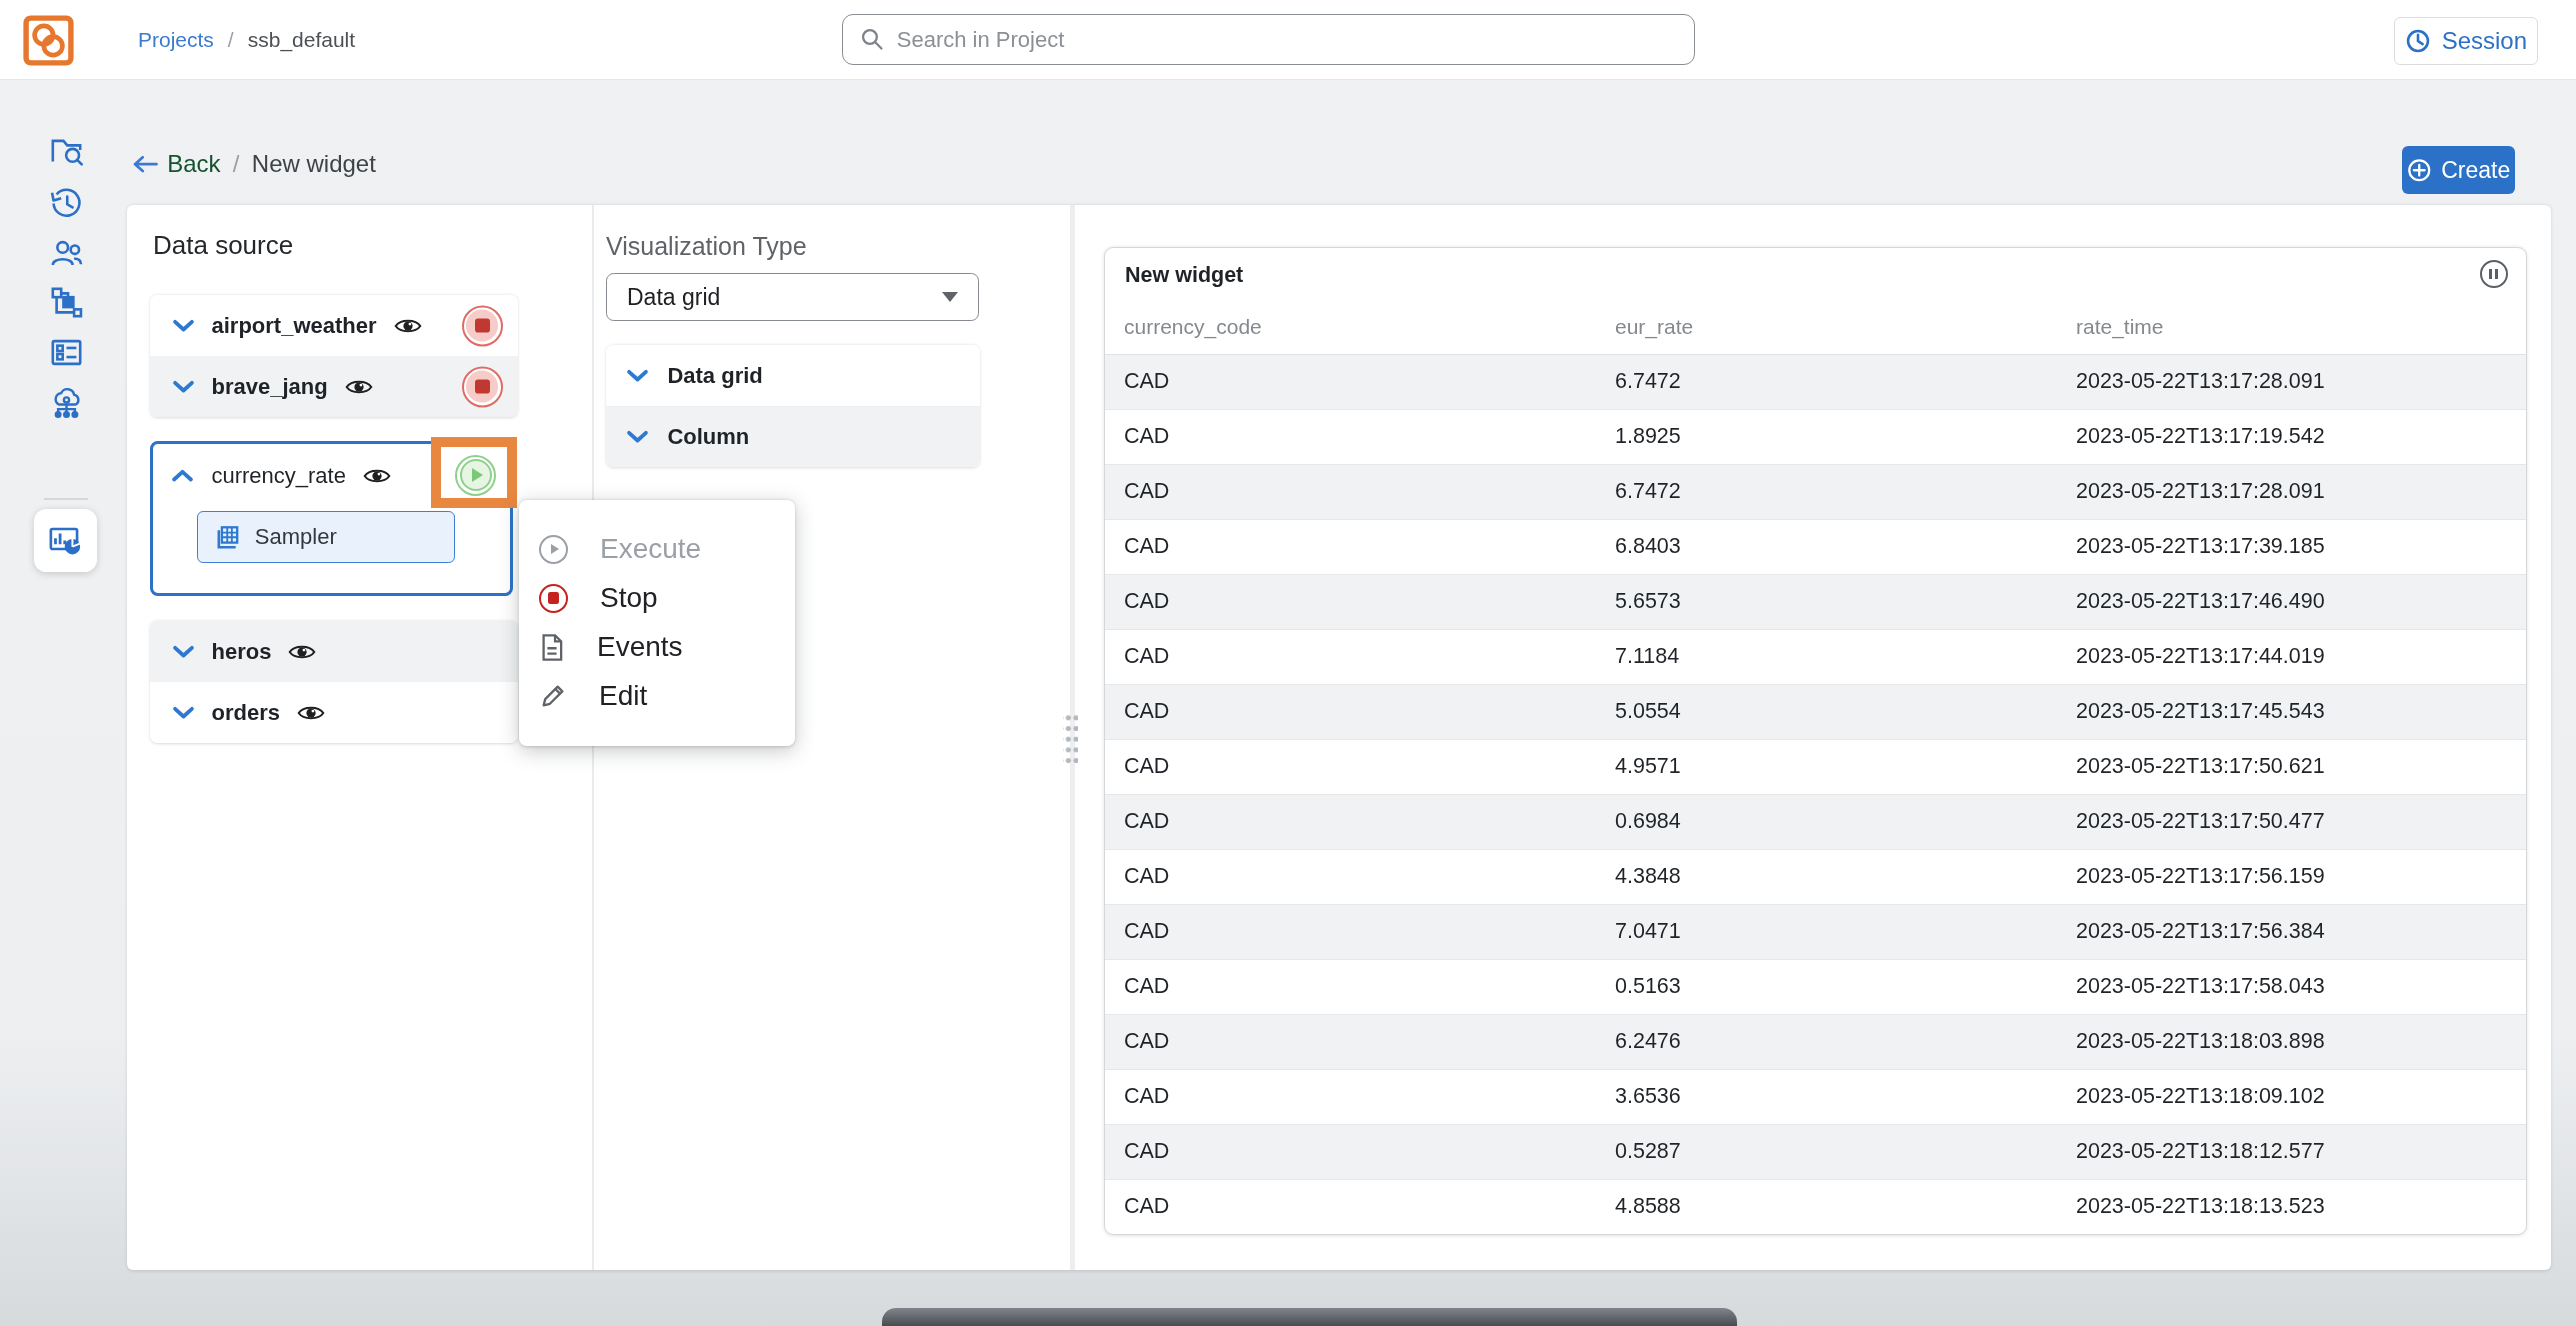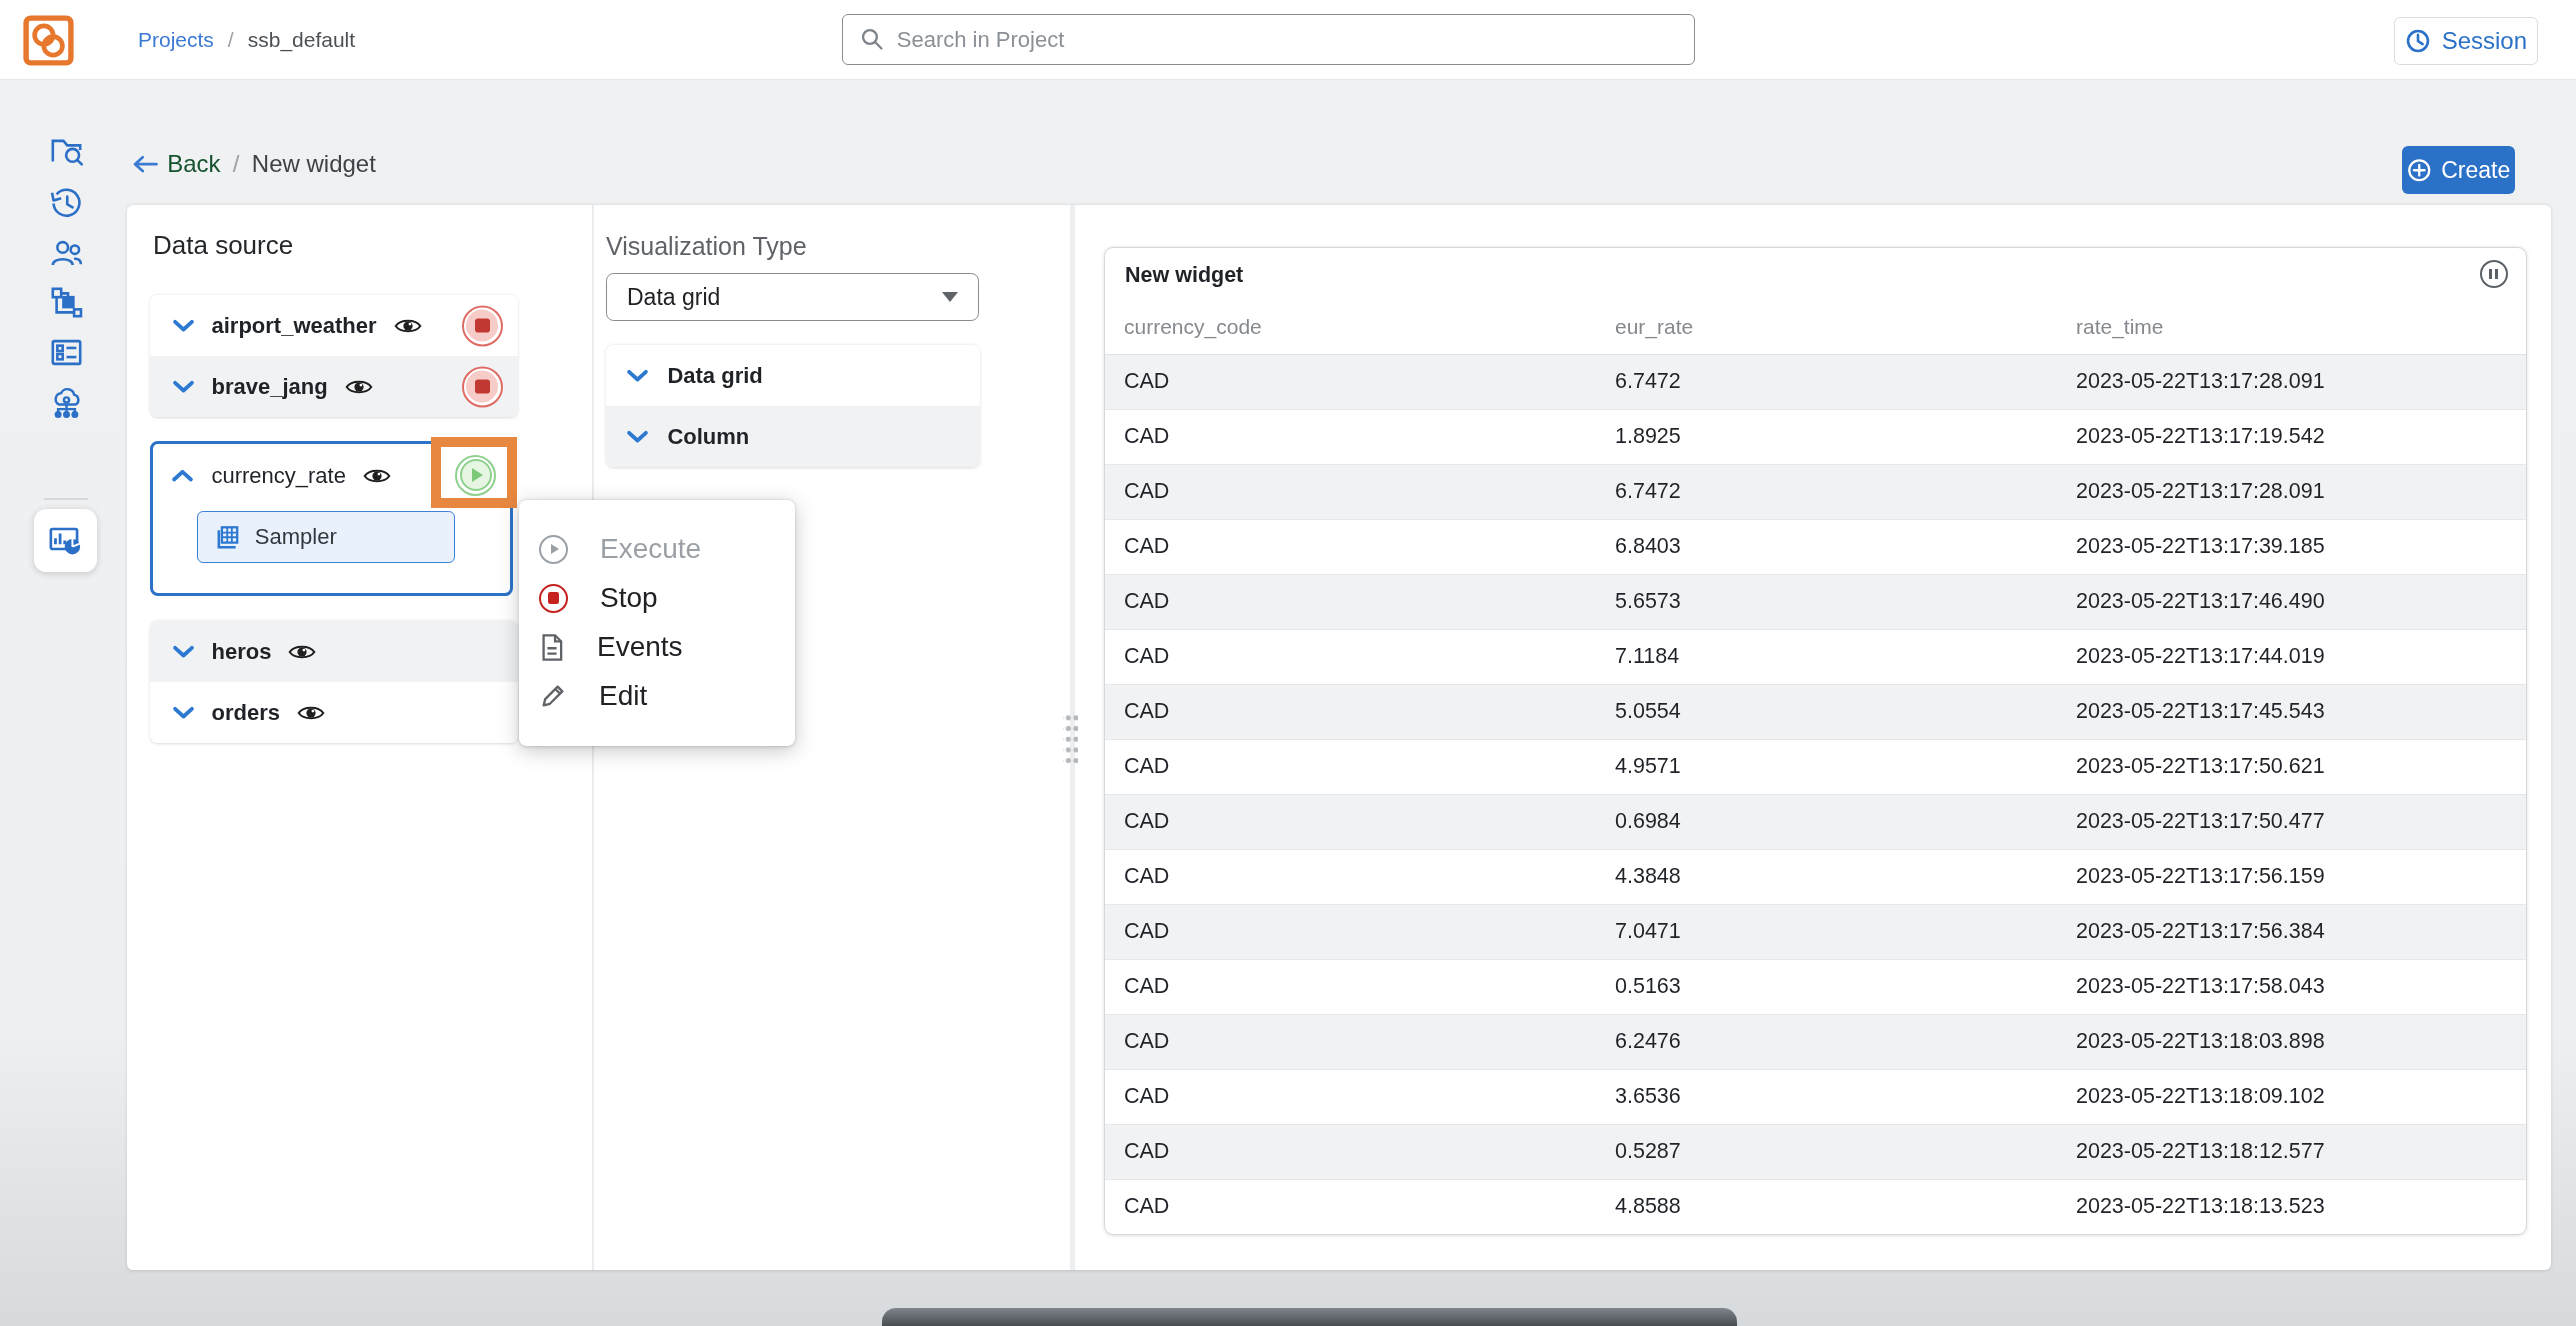--- a/index.html
+++ b/index.html
@@ -11,21 +11,21 @@
   }
   .page { position:relative; width:2576px; height:1326px; }
 
   
   .hdr { position:absolute; left:0; top:0; width:2576px; height:80px; background:#fff; border-bottom:1.5px solid #e4e7ea; z-index:5; }
   .logo { position:absolute; left:23px; top:14.6px; width:51px; height:51px; }
   .brand { position:absolute; left:90px; top:0; height:80px; display:flex; align-items:center; gap:14px; font-size:21px;margin-left:48px; }
   .brand .root { color:#3b7ad2; cursor:pointer; }
   .brand .sep { color:#9aa0a6; }
   .brand .proj { color:#4d5156; }
-  .search { position:absolute; left:842px; top:14px; width:853px; height:51px; border:1.5px solid #878d93; border-radius:6px; background:#fff; display:flex; align-items:center; padding:16px 17px; gap:12.3px; }
+  .search { position:absolute; left:842px; top:14px; width:853px; height:51px; border:1.5px solid #878d93; border-radius:11px; background:#fff; display:flex; align-items:center; padding:16px 17px; gap:12.3px; }
   .search input { flex:1; border:none; outline:none; font:inherit; font-size:22px; color:#3c4043; background:transparent; }
   .search input::placeholder { color:#8a9095; }
   .session { position:absolute; left:2394px; top:17px; width:144px; height:48px; background:#fff; border:1.5px solid #dadce0; border-radius:6.1px; display:flex; align-items:center; justify-content:center; gap:10.7px; color:#2b71c7; font-size:24px; cursor:pointer; }
 
   
   .rail { position:absolute; left:0; top:80px; width:127px; height:1247px; }
   .rail .ric { position:absolute; left:49px; width:35px; height:35px; cursor:pointer; }
   .rail .divline { position:absolute; left:44px; top:418px; width:44px; height:1.5px; background:#d5d8db; }
   .active-tile { position:absolute; left:34px; top:429px; width:63px; height:63px; background:#fff; border-radius:12.3px; box-shadow:0 1.5px 7.7px rgba(0,0,0,.16); display:flex; align-items:center; justify-content:center; cursor:pointer; }
 

